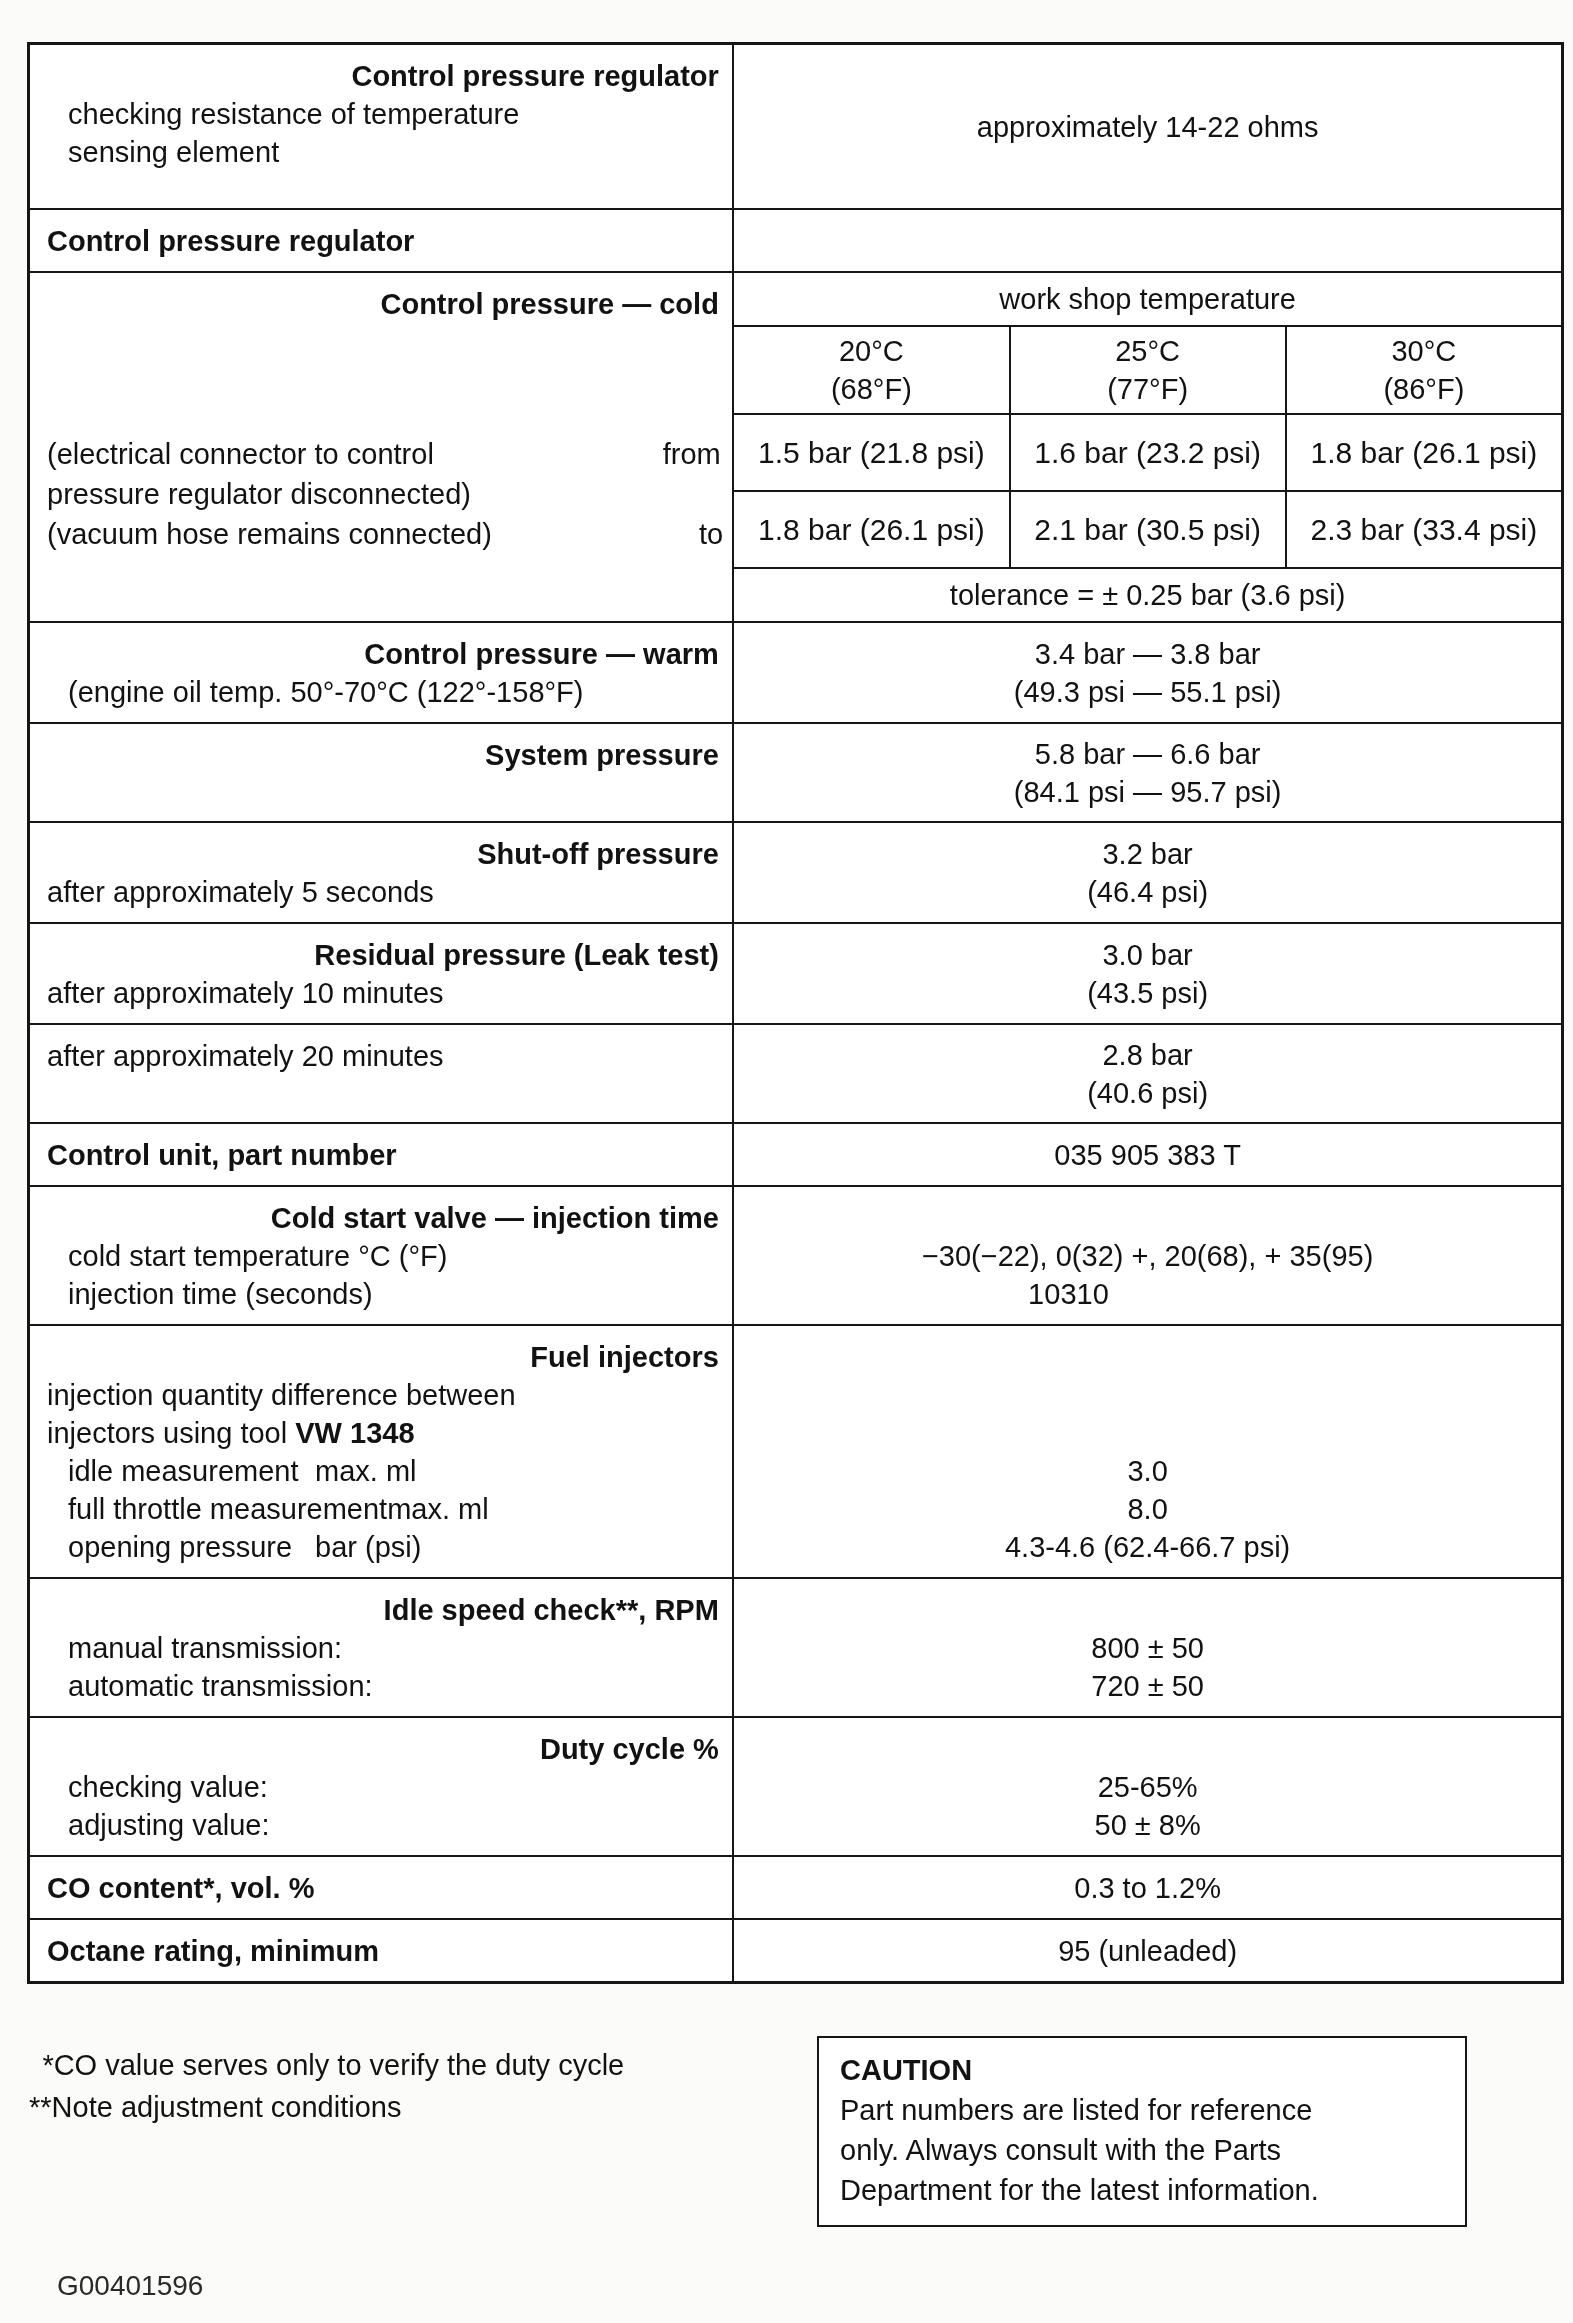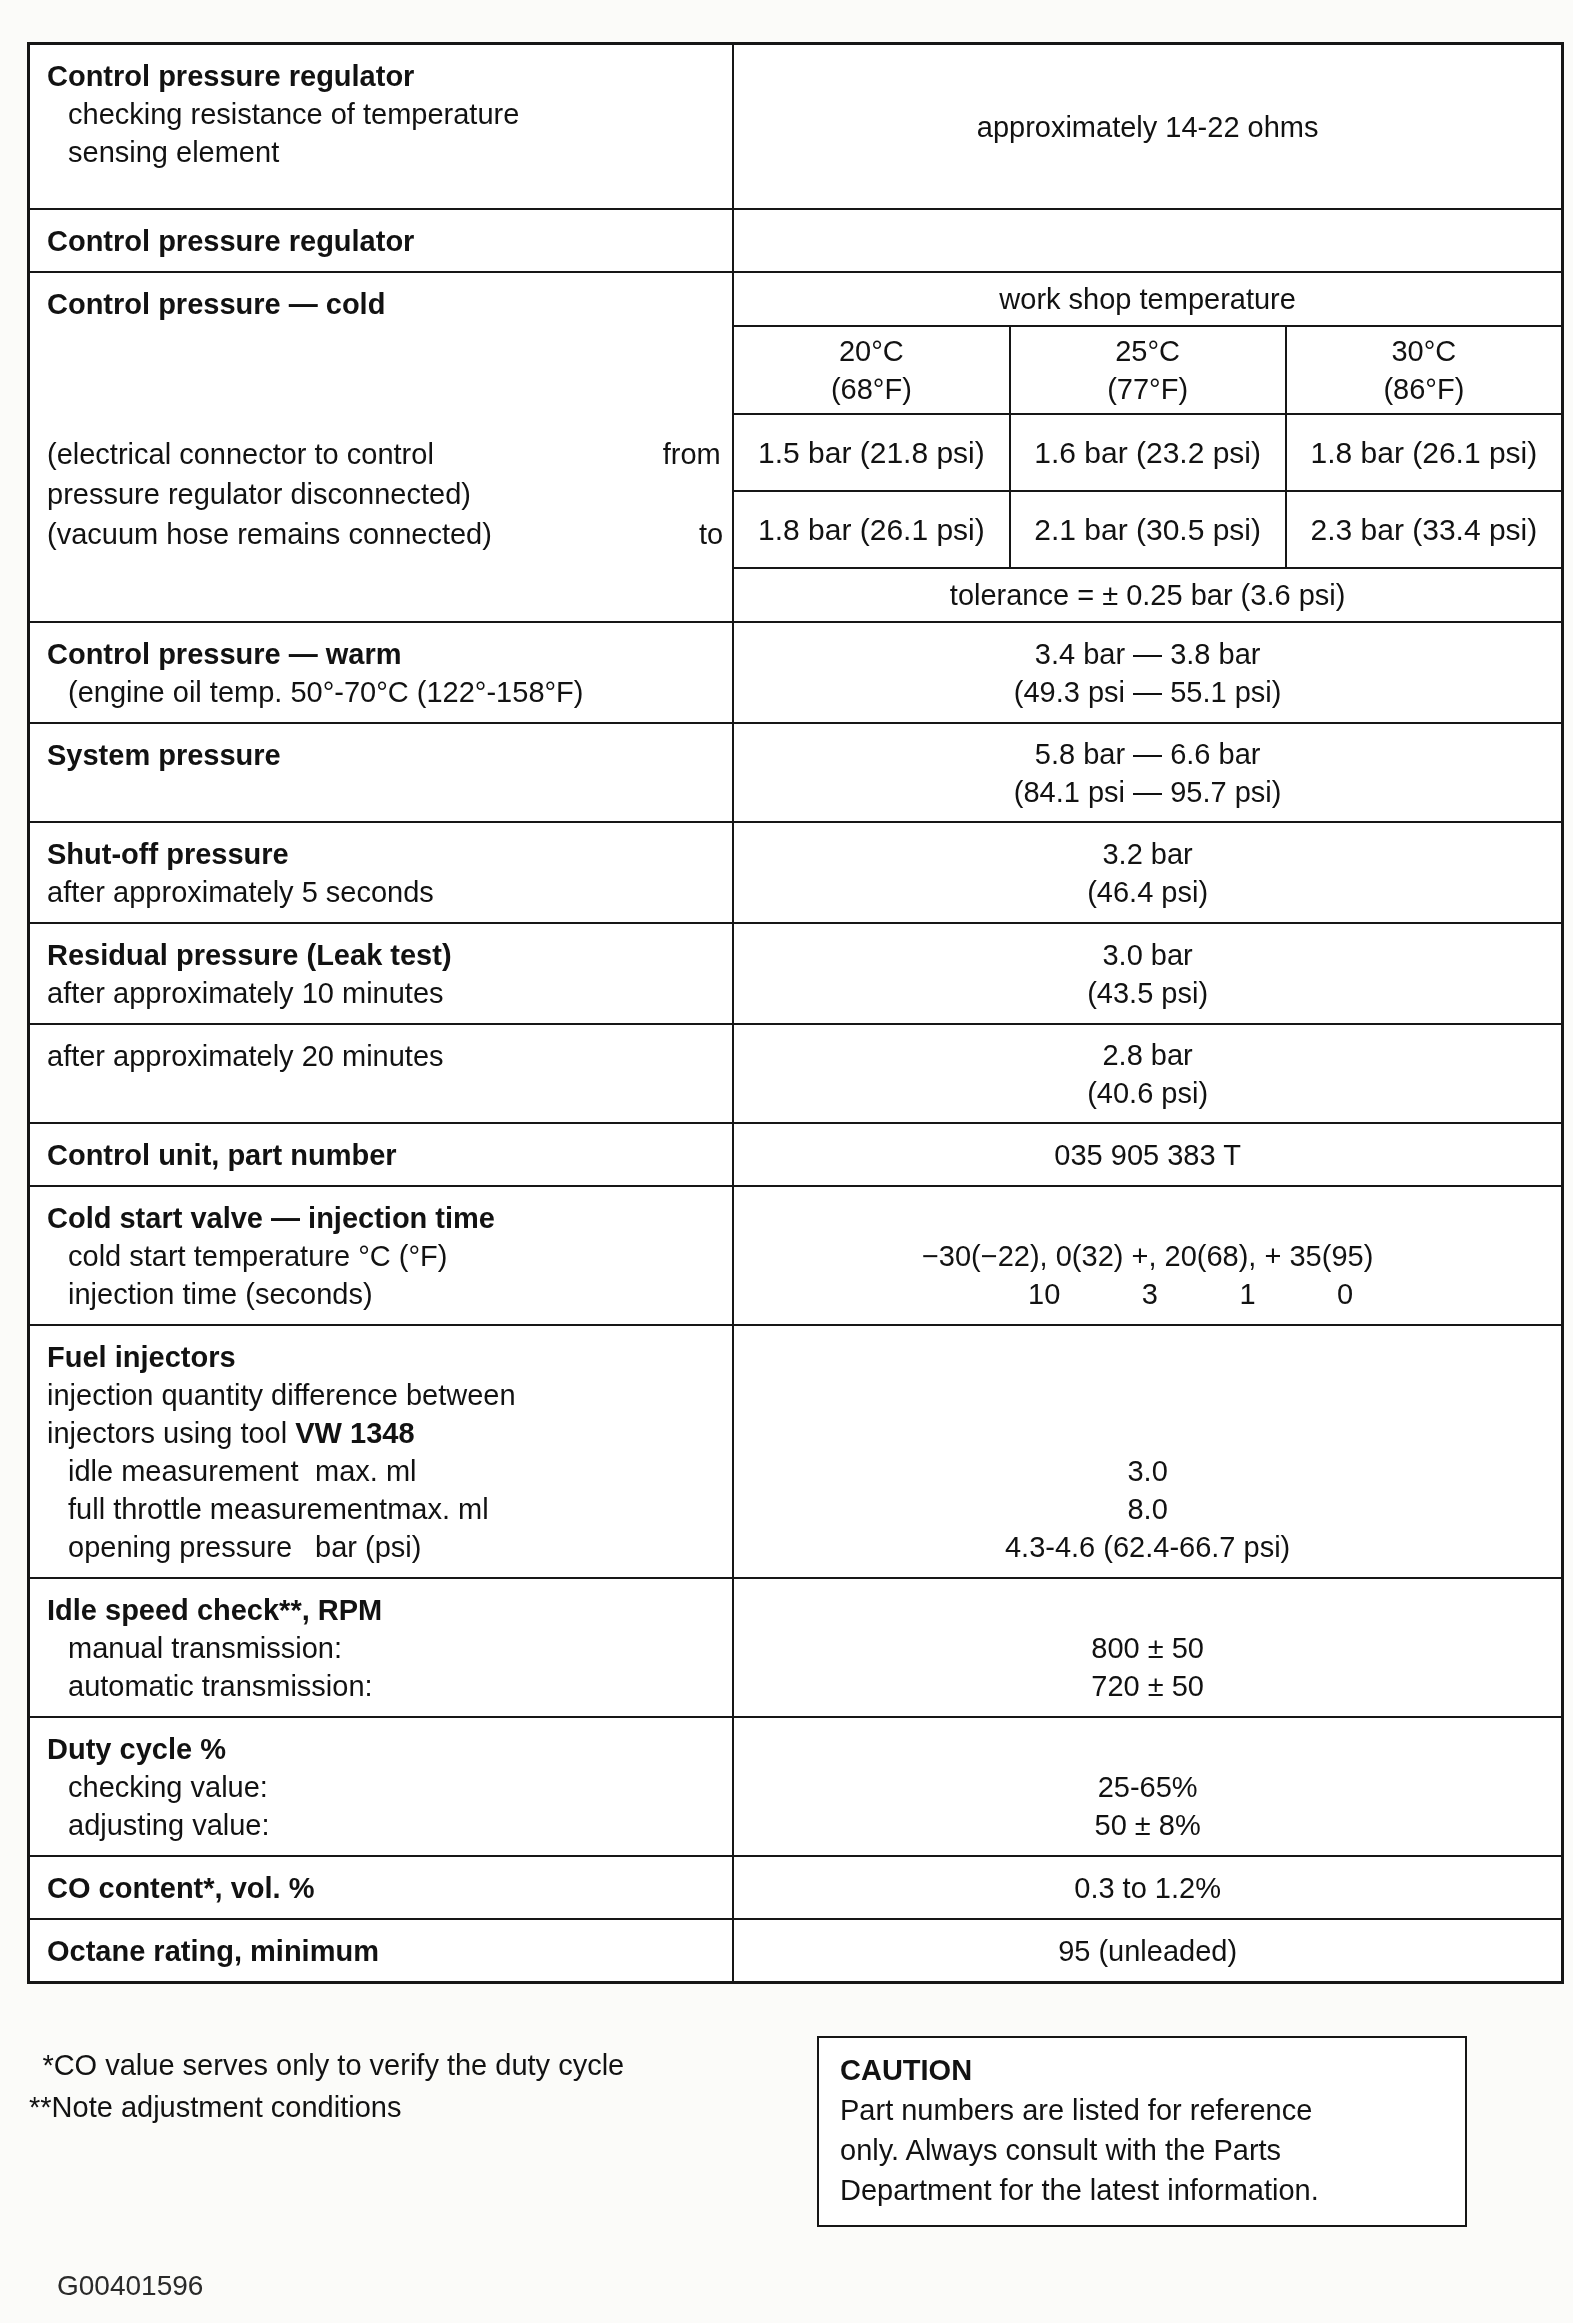--- a/index.html
+++ b/index.html
@@ -24,42 +24,42 @@
     width:46%; border-right:2.9px solid #161616;
     padding:11.5px 13.4px 11.5px 17px; position:relative;
   }
   .cell-l.vc { display:flex; align-items:center; }
   .cell-r {
     width:54%; display:flex; flex-direction:column;
     align-items:center; justify-content:center; text-align:center;
     padding:5.7px 9.6px;
   }
   .cell-r.bottom { justify-content:flex-end; padding-bottom:11.5px; }
-  .bold { font-weight:bold; }
+  .bold { font-weight:bold;text-align:right; }
   .ind { padding-left:21px; }
 
   
   .cold-right { display:block; padding:0; }
   .cold-header { height:54px; border-bottom:2.9px solid #161616; display:flex; align-items:center; justify-content:center; }
   .cold-cells { display:flex; border-bottom:2.9px solid #161616; }
   .ccell { flex:1; display:flex; flex-direction:column; align-items:center; justify-content:center; text-align:center; }
   .ccell + .ccell { border-left:2.9px solid #161616; }
   .cold-temps { height:88px; }
   .cold-vals { height:77px; font-size:30px; }
   .cold-tol { height:52px; display:flex; align-items:center; justify-content:center; }
   .cold-note { position:absolute; left:17px; top:161px; line-height:40px; white-space:nowrap; }
   .cold-from { position:absolute; right:11.5px; top:161px; line-height:40px; }
   .cold-to   { position:absolute; right:9px; top:241px; line-height:40px; }
 
   
   .spec-line { padding-left:21px; white-space:nowrap; }
   .spec-name { display:inline-block; min-width:247px; }
 
   
-  .times-row { display:flex; width:325px; justify-content:space-between; transform:translateX(43px); }
+  .times-row { display:flex; width:325px; justify-content:flex-start; transform:translateX(43px); }
 
   .footnotes { position:absolute; left:29px; top:2044px; line-height:42px; }
   .fn1 { padding-left:13.4px; }
 
   .caution-box {
     position:absolute; left:817px; top:2036px; width:650px;
     border:2.9px solid #161616; padding:11.5px 21px 15.3px;
     background:#fff; line-height:40px;
   }
   .caution-title { font-weight:bold; }

